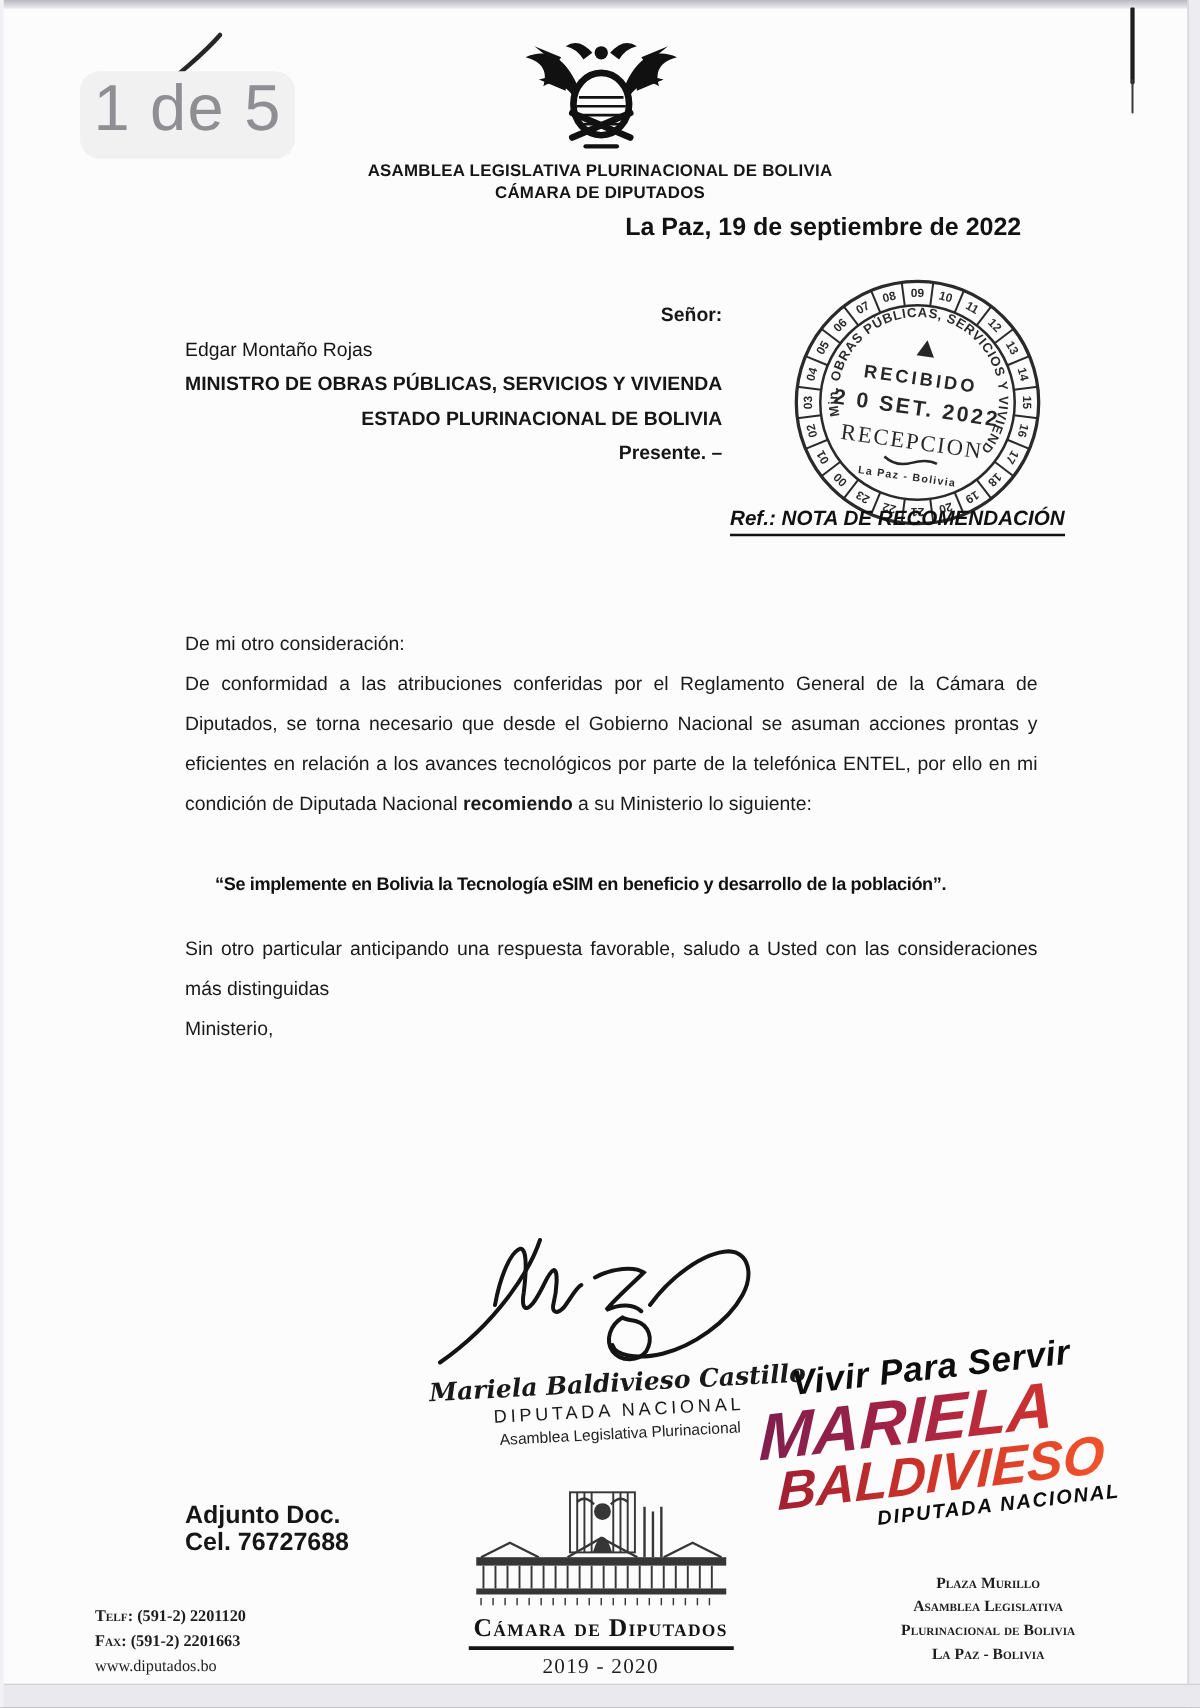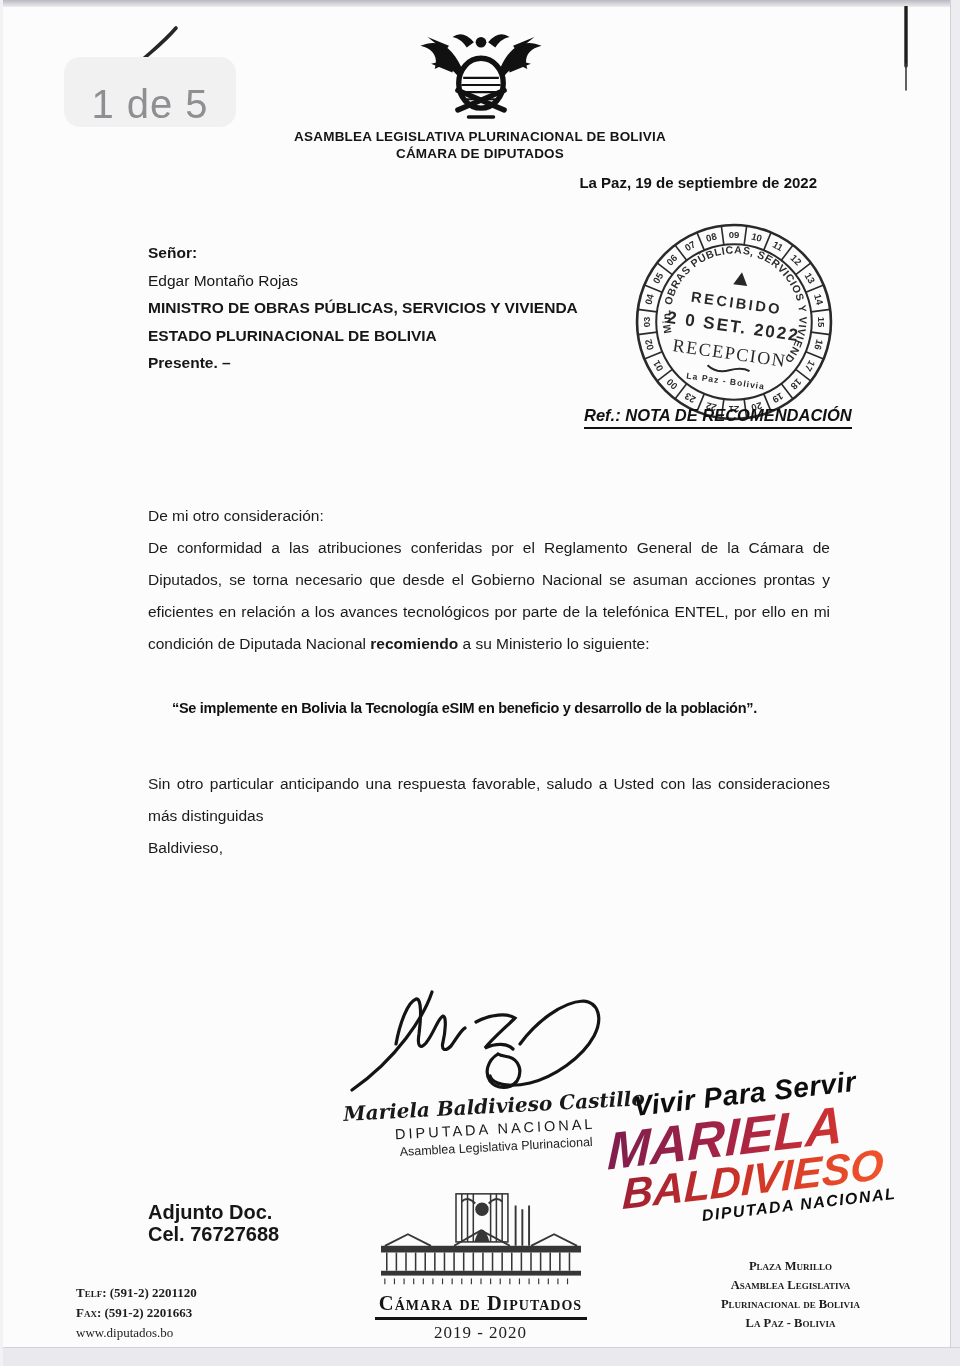--- a/index.html
+++ b/index.html
@@ -11,52 +11,52 @@
   body{background:#555;font-family:"Liberation Sans",sans-serif;}
   .photo{position:relative;width:960px;height:1366px;background:#fcfcfc;overflow:hidden;color:var(--ink);}
   
   .edge-top{position:absolute;left:0;top:0;width:100%;height:7px;background:linear-gradient(#b9b9c1,#ededf0);}
   .edge-right{position:absolute;right:0;top:0;width:10px;height:100%;background:#ededf1;border-left:1px solid #cfcfd6;}
   .edge-bottom{position:absolute;left:0;bottom:0;width:100%;height:19px;background:#e9e9ee;border-top:1px solid #d2d2d8;}
   .edge-left{position:absolute;left:0;top:0;width:3px;height:100%;background:#f2f2f5;}
 
   
   .badge{position:absolute;left:64px;top:57px;width:172px;height:70px;background:#f1f1f1;border-radius:16px;
-    display:flex;align-items:flex-end;justify-content:center;font-size:40px;color:#8f8f93;letter-spacing:1px;}
+    display:flex;align-items:flex-start;justify-content:center;font-size:52px;color:#8f8f93;letter-spacing:1px;}
 
   
   .coat{position:absolute;left:406px;top:28px;width:150px;height:98px;}
   .org{position:absolute;left:240px;top:128px;width:480px;text-align:center;font-weight:700;font-size:13.5px;line-height:17px;letter-spacing:.2px;color:#151515;}
 
   
-  .dateline{position:absolute;right:143px;top:170px;text-align:right;font-weight:700;font-size:15px;line-height:25px;color:#121212;}
+  .dateline{position:absolute;right:143px;top:170px;text-align:right;font-weight:700;font-size:20px;line-height:25px;color:#121212;}
 
   
   .recipient{position:absolute;left:148px;top:239px;font-size:15.5px;line-height:27.5px;color:#161616;}
-  .recipient .b{font-weight:700;}
+  .recipient .b{font-weight:700;text-align:right;}
 
   
   .stamp{position:absolute;left:633px;top:221px;width:202px;height:202px;opacity:.9;}
   .stamp circle{fill:none;stroke:#141414;}
   .stamp-tick{stroke:#141414;stroke-width:1.6;}
   .stamp-hour{font-size:9.5px;font-weight:700;fill:#141414;font-family:"Liberation Sans",sans-serif;}
   .stamp-arc{font-size:10.5px;font-weight:700;letter-spacing:.6px;fill:#141414;font-family:"Liberation Sans",sans-serif;}
   .st-recibido{font-size:14.5px;font-weight:700;letter-spacing:2.5px;fill:#111;font-family:"Liberation Sans",sans-serif;}
   .st-date{font-size:17px;font-weight:700;letter-spacing:2px;fill:#111;font-family:"Liberation Sans",sans-serif;}
   .st-recepcion{font-size:18px;letter-spacing:1.5px;fill:#111;font-family:"Liberation Serif",serif;}
   .st-place{font-size:8.5px;font-weight:700;letter-spacing:1px;fill:#111;font-family:"Liberation Sans",sans-serif;}
 
   
   .ref{position:absolute;left:584px;top:406px;font-size:16.5px;font-weight:700;font-style:italic;
     border-bottom:2.5px solid #111;padding-bottom:2px;color:#111;}
 
   
   .letter-body{position:absolute;left:148px;top:500px;width:682px;font-size:15.5px;line-height:32px;color:#1a1a1a;}
   .letter-body .para{text-align:justify;}
-  .letter-body .quote{margin:32px 0 44px 24px;font-weight:700;font-size:14.5px;letter-spacing:-.3px;white-space:nowrap;color:#111;}
+  .letter-body .quote{margin:32px 0 20px 24px;font-weight:700;font-size:14.5px;letter-spacing:-.3px;white-space:nowrap;color:#111;}
   .letter-body .closing{text-align:justify;}
 
   
   .sig{position:absolute;left:330px;top:982px;width:330px;text-align:center;}
   .sig svg{display:block;margin:0 auto;}
   .sig-texts{transform:rotate(-3deg);}
   .sig-name{font-family:"DejaVu Serif",serif;font-style:italic;font-weight:700;font-size:20px;color:#191919;}
   .sig-title{font-size:14.5px;letter-spacing:3px;margin-top:3px;color:#191919;}
   .sig-org{font-size:12.5px;margin-top:3px;color:#222;}
 
@@ -213,21 +213,21 @@
     </g>
   </svg>
 
   <div class="ref">Ref.: NOTA DE RECOMENDACIÓN</div>
 
   <div class="letter-body">
     <div>De mi otro consideración:</div>
     <div class="para"><span>De conformidad a las atribuciones conferidas por el Reglamento General de la Cámara de Diputados, se torna necesario que desde el Gobierno Nacional se asuman acciones prontas y eficientes en relación a los avances tecnológicos por parte de la telefónica ENTEL, por ello en mi condición de Diputada Nacional </span><b>recomiendo</b><span> a su Ministerio lo siguiente:</span></div>
     <div class="quote">“Se implemente en Bolivia la Tecnología eSIM en beneficio y desarrollo de la población”.</div>
     <div class="closing">Sin otro particular anticipando una respuesta favorable, saludo a Usted con las consideraciones más distinguidas</div>
-    <div>Baldivieso,</div>
+    <div>Ministerio,</div>
   </div>
 
   <div class="sig">
     <svg width="310" height="112" viewBox="0 0 310 112">
       <g stroke="#141414" stroke-width="3.2" fill="none" stroke-linecap="round">
         <path d="M92,10 C84,34 58,76 12,108"></path>
         <path d="M56,62 C60,40 68,20 76,17 C82,16 81,36 79,52 C77,64 80,68 86,61 C94,51 98,36 103,34 C107,34 105,52 103,60 C101,68 105,70 111,64 C117,56 121,48 125,46"></path>
         <path d="M136,40 C150,32 168,31 175,36 C166,45 152,57 145,66 C156,61 167,61 173,67"></path>
         <path d="M158,72 C148,78 144,90 150,99 C157,108 171,107 177,99 C183,89 179,78 169,75 C165,74 161,74 158,72"></path>
         <path d="M180,62 C196,40 222,20 243,19 C259,20 263,37 254,54 C242,76 214,95 190,101 C168,106 152,102 150,94"></path>

